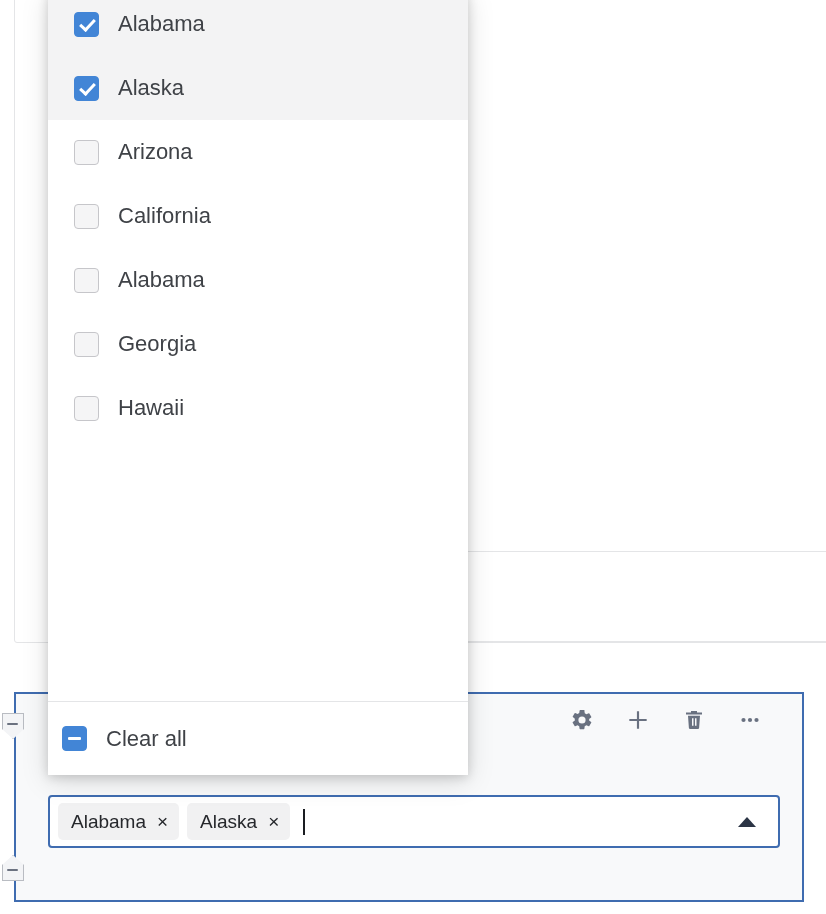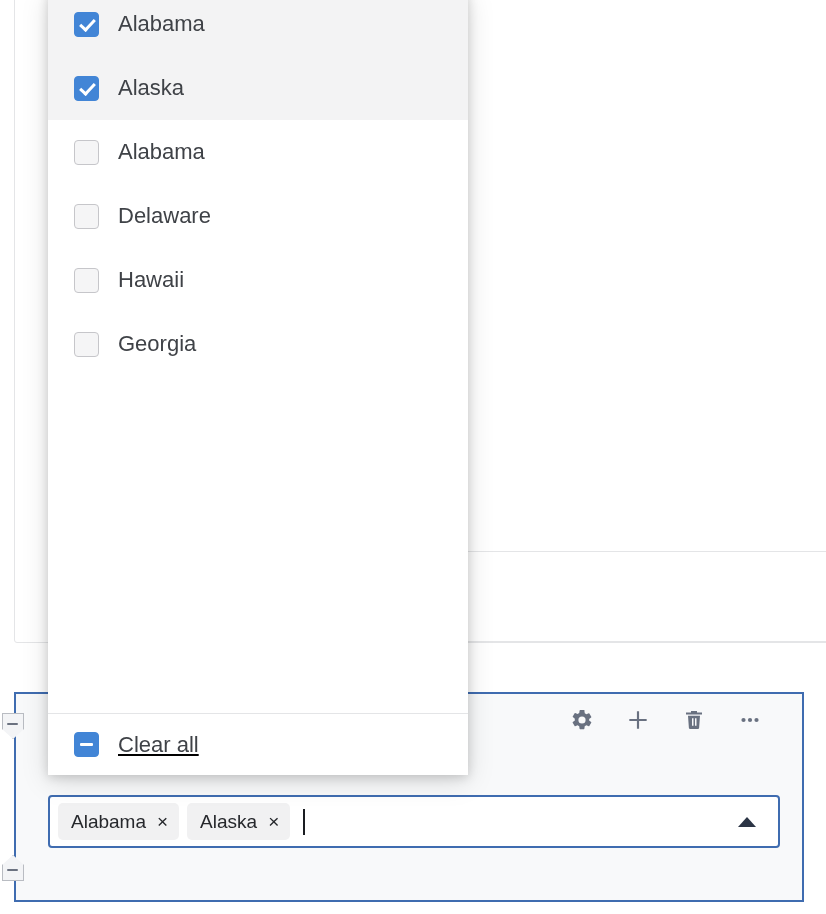--- a/index.html
+++ b/index.html
@@ -252,29 +252,28 @@
     font-size: 22px;
     color: #3f4247;
     line-height: 1;
   }
 
   #dropdown-footer {
     position: absolute;
     left: 0;
     right: 0;
     bottom: 0;
-    height: 62px;
+    height: 74px;
     border-top: 1px solid #e4e5e7;
     background: #ffffff;
     display: flex;
     align-items: center;
-    padding-left: 26px;
-    box-sizing: border-box;
-    cursor: pointer;
-    text-decoration: underline;
+    padding-left: 14px;
+    box-sizing: border-box;
+    cursor: pointer;
   }
 </style>
 </head>
 <body>
 
 <div id="canvas">
 
   <div id="bg-card-top" class="bg-card"></div>
   <div id="bg-divider-1" class="bg-divider"></div>
   <div id="bg-divider-2" class="bg-divider"></div>
@@ -341,33 +340,37 @@
         <div class="option-row selected">
           <span class="cb checked"></span>
           <span class="option-label">Alabama</span>
         </div>
         <div class="option-row selected">
           <span class="cb checked"></span>
           <span class="option-label">Alaska</span>
         </div>
         <div class="option-row">
           <span class="cb unchecked"></span>
+          <span class="option-label">Arizona</span>
+        </div>
+        <div class="option-row">
+          <span class="cb unchecked"></span>
+          <span class="option-label">California</span>
+        </div>
+        <div class="option-row">
+          <span class="cb unchecked"></span>
           <span class="option-label">Alabama</span>
         </div>
         <div class="option-row">
           <span class="cb unchecked"></span>
-          <span class="option-label">Delaware</span>
+          <span class="option-label">Georgia</span>
         </div>
         <div class="option-row">
           <span class="cb unchecked"></span>
           <span class="option-label">Hawaii</span>
-        </div>
-        <div class="option-row">
-          <span class="cb unchecked"></span>
-          <span class="option-label">Georgia</span>
         </div>
       </div>
 
     <div id="dropdown-footer">
       <span class="cb indeterminate"></span>
       <span class="option-label">Clear all</span>
     </div>
   </div>
 
 </div>

